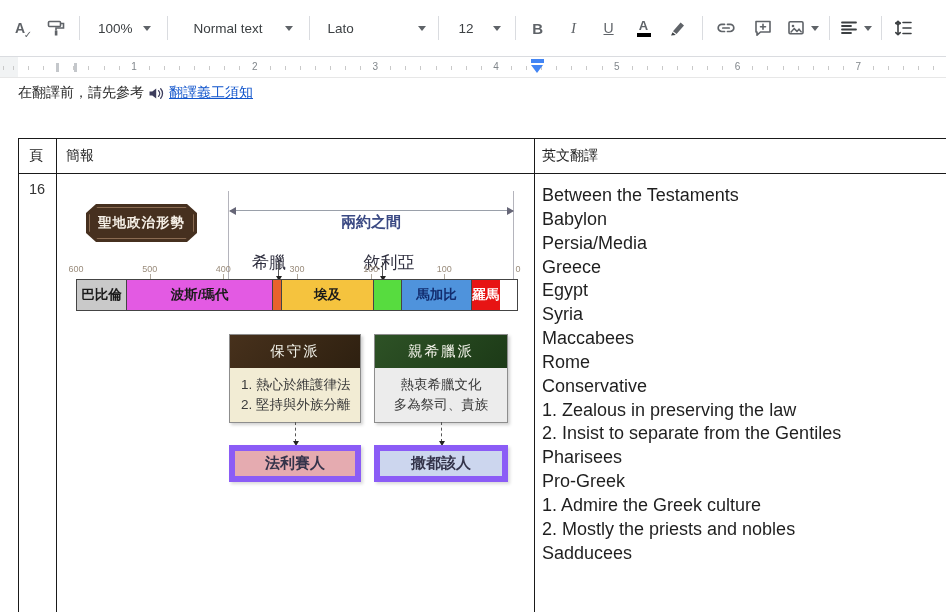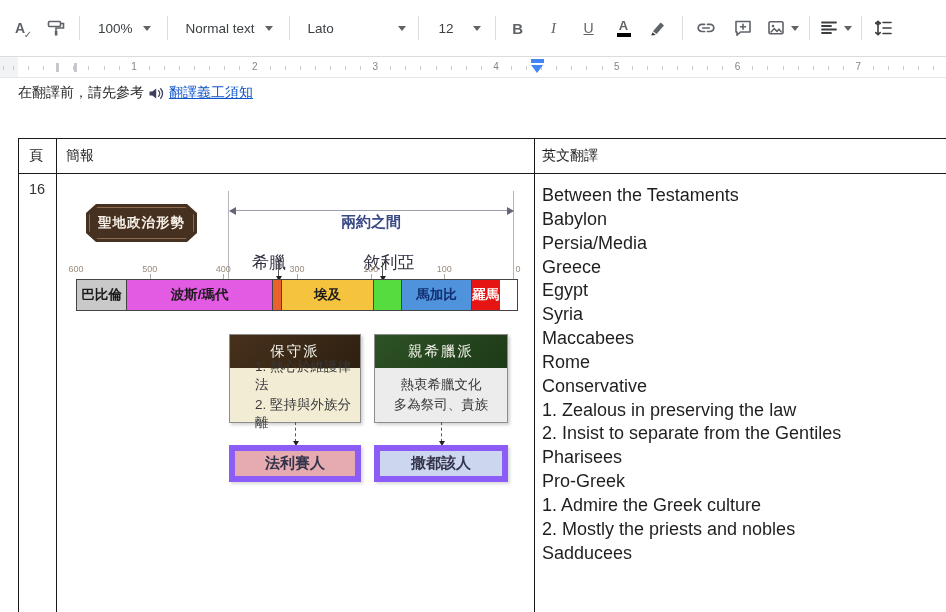--- a/index.html
+++ b/index.html
@@ -83,21 +83,21 @@
             font-size:13.5px; font-weight:bold; white-space:nowrap; overflow:hidden; border-left:1px solid #444; }
   .tl-seg:first-child { border-left:none; }
 
   .fac-box { position:absolute; top:161px; border:1px solid #8d8d8d; box-shadow:2px 2px 3px rgba(0,0,0,.18); }
   .fac-head { height:33px; display:flex; align-items:center; justify-content:center;
               color:#f3f3ea; font-size:14.5px; font-weight:normal; letter-spacing:2px; }
   .fac-head.brown { background:linear-gradient(135deg,#47311c,#2e2010); }
   .fac-head.green { background:linear-gradient(135deg,#2e5226,#1c3a17); }
   .fac-body { height:54px; display:flex; flex-direction:column; justify-content:center; gap:2px;
               font-size:13.5px; color:#3a3a3a; }
-  .fac-body.cream { background:#f2ecd4; padding-left:25px; }
+  .fac-body.cream { background:#f2ecd4; padding-left:11px; }
   .fac-body.gray { background:#ececec; align-items:center; }
   .connector { position:absolute; top:249px; width:0; height:20px; border-left:1px dashed #555; }
   .connector .tip { position:absolute; left:-3.5px; bottom:-4px; width:0; height:0;
       border-left:3.5px solid transparent; border-right:3.5px solid transparent; border-top:5px solid #222; }
   .result-box { position:absolute; top:272px; height:37px; border:6px solid #8b5cf6;
       display:flex; align-items:center; justify-content:center; font-size:15px; font-weight:bold;
       color:#33334a; box-shadow:2px 2px 3px rgba(0,0,0,.15); }
   .result-box.pink { background:#e5abb0; }
   .result-box.blue { background:#ccd6ee; }
 
@@ -124,21 +124,21 @@
       </svg>
     </div>
     <div class="tb-divider" style="margin-left:11px"></div>
 
     <div class="tb-btn" style="margin-left:12px; gap:10px; padding:0 6px">
       <span class="tb-text">100%</span>
       <span class="caret"></span>
     </div>
     <div class="tb-divider" style="margin-left:10px"></div>
 
-    <div class="tb-btn" style="margin-left:12px; gap:10px; padding:0 6px">
+    <div class="tb-btn" style="margin-left:20px; gap:22px; padding:0 6px">
       <span class="tb-text">Normal text</span>
       <span class="caret"></span>
     </div>
     <div class="tb-divider" style="margin-left:10px"></div>
 
     <div class="tb-btn" style="margin-left:12px; width:110px; justify-content:space-between; padding:0 6px">
       <span class="tb-text">Lato</span>
       <span class="caret"></span>
     </div>
     <div class="tb-divider" style="margin-left:6px"></div>

